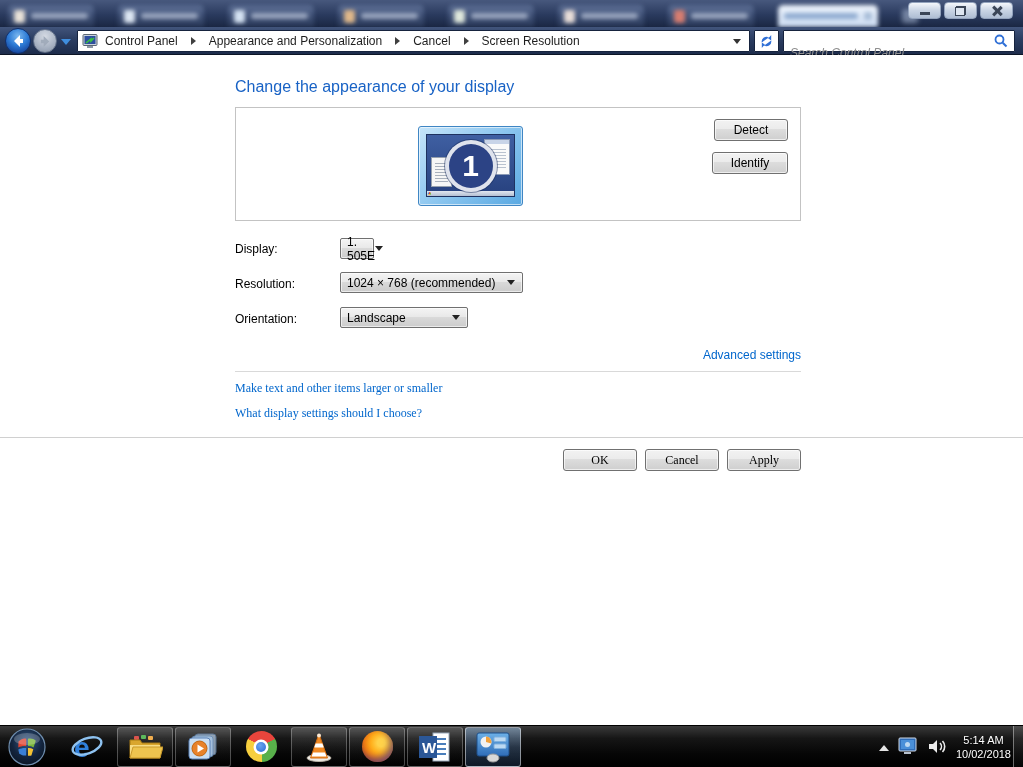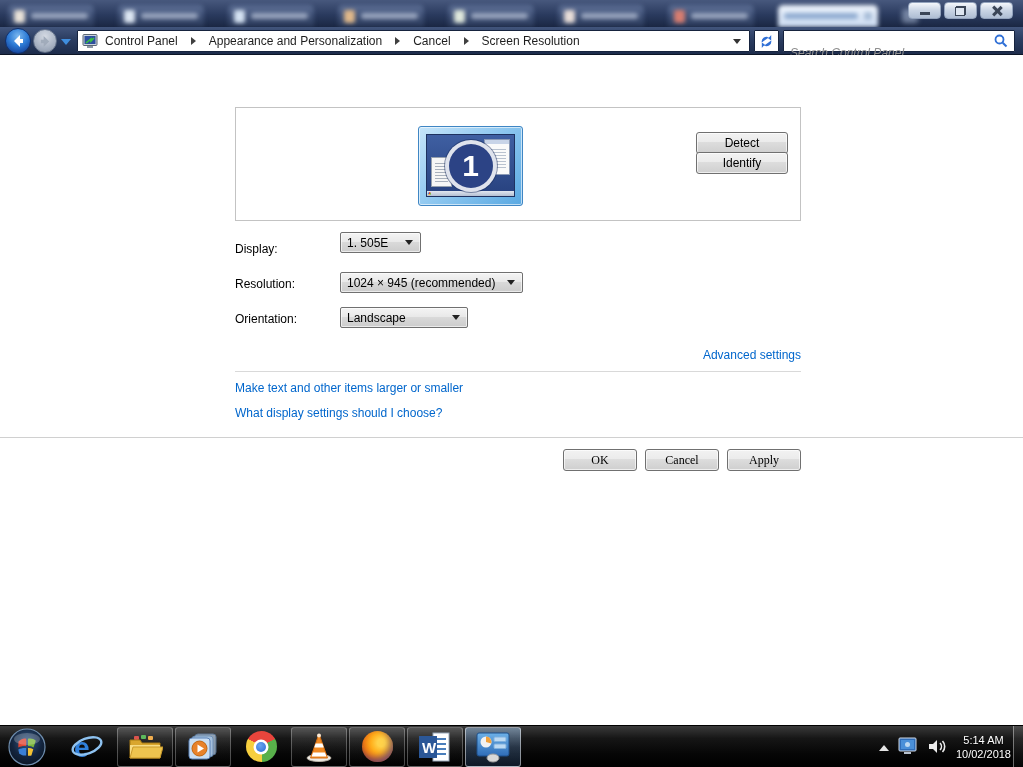--- a/index.html
+++ b/index.html
@@ -67,22 +67,22 @@
 
   
   .content { position:absolute; top:55px; left:0; right:0; bottom:42px; background:#fff; }
   .page-heading { position:absolute; left:235px; top:23px; font-size:16px; color:#1862c5; }
   .monitor-panel { position:absolute; left:235px; top:52px; width:566px; height:114px;
     border:1px solid #c3c3c3; background:#fff; }
   .btn7 { height:22px; border:1px solid #707070; border-radius:3px; font-size:12px; color:#000;
     background:linear-gradient(#f2f2f2,#ebebeb 45%,#dddddd 46%,#cfcfcf);
     box-shadow:inset 0 0 0 1px rgba(255,255,255,.65);
     display:flex; align-items:center; justify-content:center; cursor:default; }
-  .detect-btn { position:absolute; right:12px; top:24px; width:92px;margin-left:16px; }
-  .identify-btn { position:absolute; right:12px; top:44px; width:92px; }
+  .detect-btn { position:absolute; right:12px; top:11px; width:74px;margin-left:16px; }
+  .identify-btn { position:absolute; right:12px; top:44px; width:76px; }
 
   .monitor-frame { position:absolute; left:182px; top:18px; width:105px; height:80px;
     border:1px solid #3f86c4; border-radius:3px; padding:7px 7px 8px 7px;
     background:linear-gradient(135deg,#c6e5fa,#8cc6ef 50%,#5aa9e2);
     box-shadow:inset 0 0 0 1px rgba(255,255,255,.6); }
   .monitor-screen { position:relative; width:100%; height:100%; overflow:hidden;
     border:1px solid #1e3260; background:linear-gradient(#3f5fa2,#27417e); }
   .mini-win-right { position:absolute; right:4px; top:4px; width:26px; height:36px;
     background:#fafafa; border:1px solid #8a99b5; }
   .mini-win-right::before { content:""; display:block; height:4px; background:#c8d4e8; }
@@ -106,21 +106,21 @@
   .combo { position:absolute; left:340px; height:21px; border:1px solid #707070; border-radius:2px;
     background:linear-gradient(#f4f4f4,#e9e9e9 45%,#dadada 46%,#cccccc);
     display:flex; align-items:center; font-size:12px; color:#000; padding:0 7px 0 6px;
     box-shadow:inset 0 0 0 1px rgba(255,255,255,.6); cursor:default; }
   .combo .caret { margin-left:auto; width:0; height:0; border-left:4px solid transparent;
     border-right:4px solid transparent; border-top:5px solid #222; }
 
   .advanced-link { position:absolute; left:235px; top:293px; width:566px; text-align:right;
     font-size:12px; color:#0066cc; cursor:pointer; }
   .divider-inner { position:absolute; left:235px; top:316px; width:566px; height:1px; background:#d9d9d9; }
-  .help-link { position:absolute; left:235px; font-size:12px; color:#0066cc; cursor:pointer; }
+  .help-link { position:absolute; left:235px; font-size:12px; color:#0066cc; cursor:pointer;font-family:Liberation Serif, serif; }
   .divider-full { position:absolute; left:0; right:0; top:382px; height:1px; background:#d0d0d0; }
   .action-row { position:absolute; left:563px; top:394px; display:flex; gap:8px; }
   .action-row .btn7 { width:74px;font-family:Liberation Serif, serif; }
 
   
   .taskbar { position:absolute; left:0; right:0; bottom:0; height:42px;
     background:linear-gradient(#3a3a3a,#161616 30%,#050505 70%,#000);
     border-top:1px solid #000; }
   .tb-left { position:absolute; left:0; top:0; height:100%; display:flex; align-items:center; }
   .start-orb { width:46px; height:40px; margin:0 8px 0 4px; display:flex; align-items:center;
@@ -246,45 +246,46 @@
     <div class="searchbox">
       <input type="text" placeholder="Search Control Panel" style="">
       <svg width="14" height="14" viewBox="0 0 14 14">
         <circle cx="5.5" cy="5.5" r="4" fill="none" stroke="#2f6fd6" stroke-width="1.8"></circle>
         <line x1="8.7" y1="8.7" x2="12.5" y2="12.5" stroke="#2f6fd6" stroke-width="2"></line>
       </svg>
     </div>
   </div>
 
   <div class="content">
+    <div class="page-heading">Change the appearance of your display</div>
 
     <div class="monitor-panel">
       <div class="monitor-frame">
         <div class="monitor-screen">
           <div class="mini-win-right"></div>
           <div class="mini-doc-left"></div>
           <div class="mini-taskbar">
               <div class="mini-orb"></div>
             </div>
           <div class="monitor-badge">1</div>
         </div>
       </div>
       <div class="btn7 detect-btn">Detect</div>
       <div class="btn7 identify-btn">Identify</div>
     </div>
 
     <div class="field-label" style="top:187px">Display:</div>
-    <div class="combo" style="top:177px;width:81px">
+    <div class="combo" style="top:183px;width:34px">
       <span>1. 505E</span>
       <span class="caret"></span>
     </div>
 
     <div class="field-label" style="top:222px">Resolution:</div>
     <div class="combo" style="top:217px;width:183px">
-      <span>1024 × 945 (recommended)</span>
+      <span>1024 × 768 (recommended)</span>
       <span class="caret"></span>
     </div>
 
     <div class="field-label" style="top:257px">Orientation:</div>
     <div class="combo" style="top:252px;width:128px">
       <span>Landscape</span>
       <span class="caret"></span>
     </div>
 
     <div class="advanced-link">Advanced settings</div>

